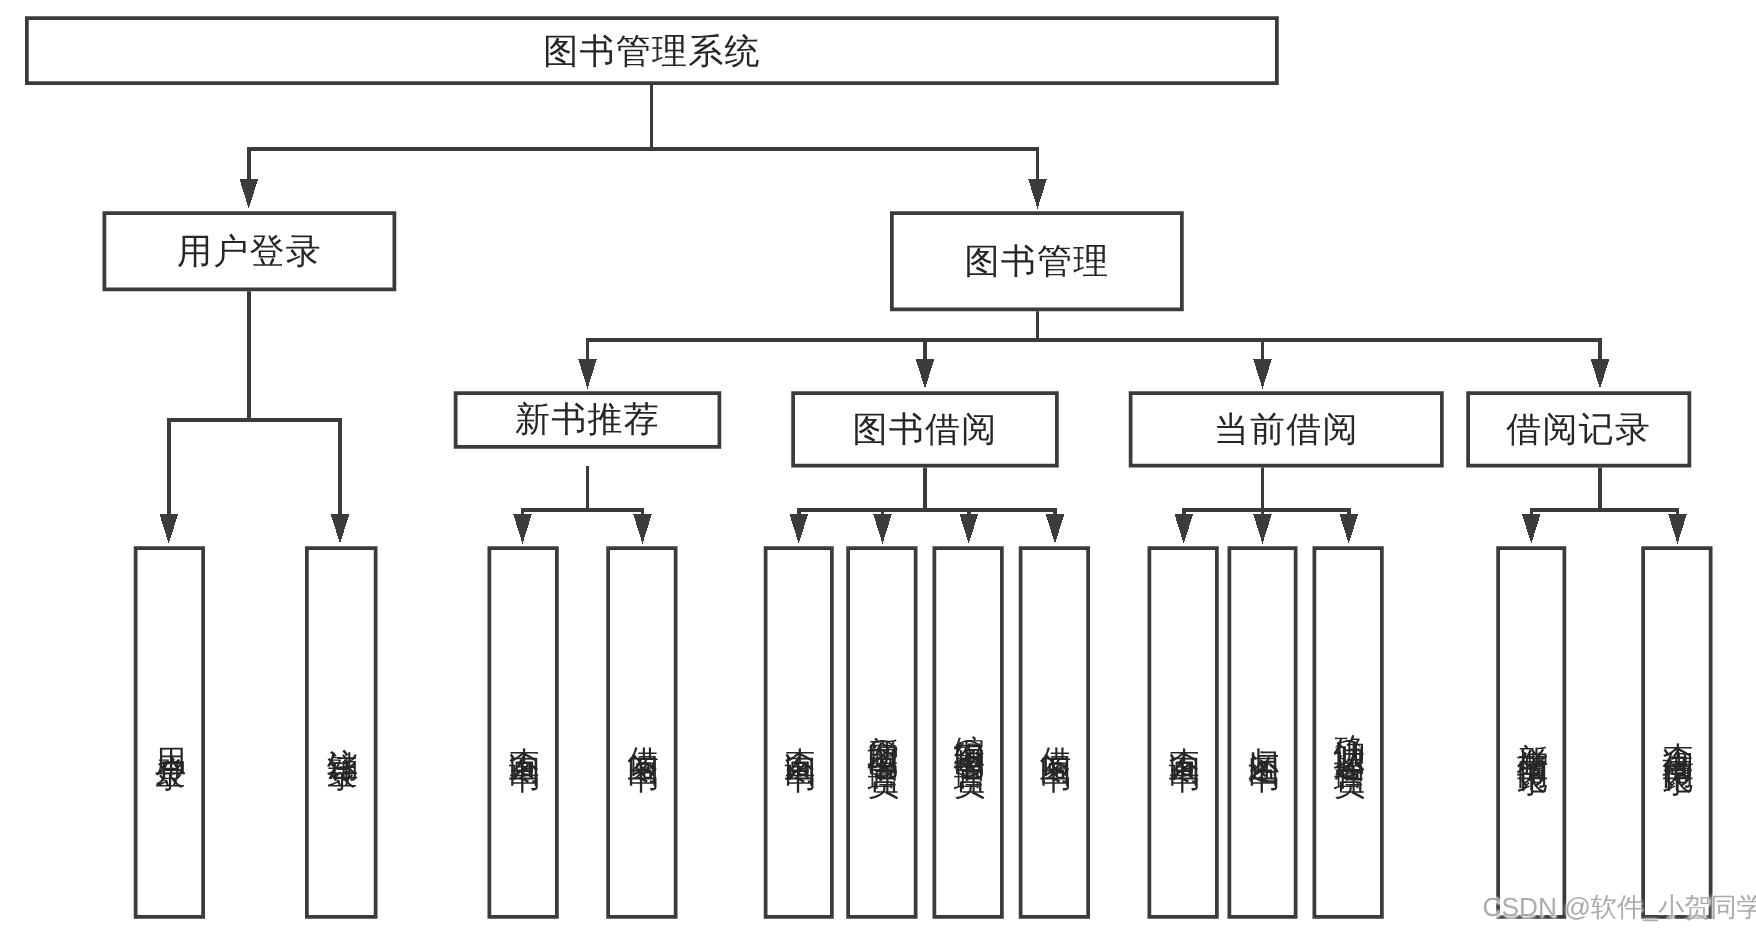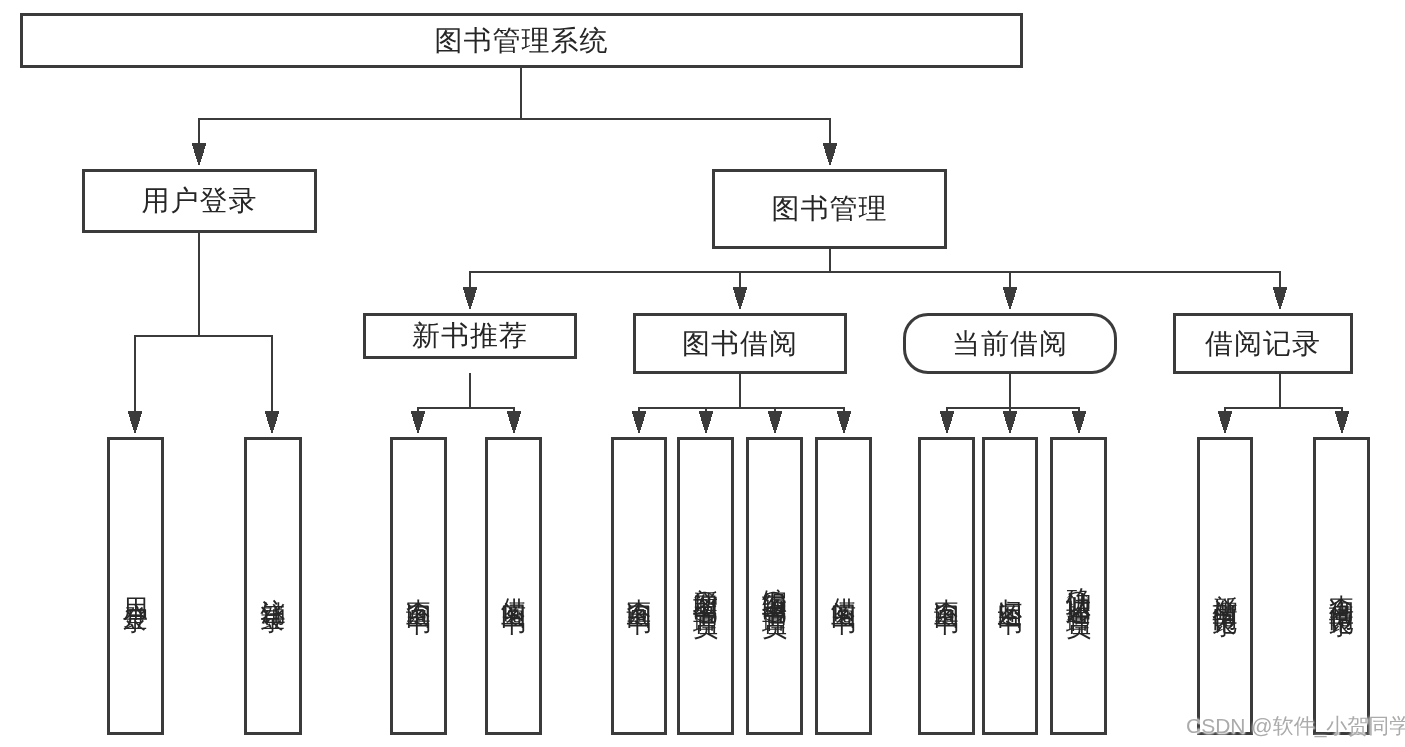--- a/index.html
+++ b/index.html
@@ -107,21 +107,21 @@
   <div class="box" style="left:712px; top:169px; width:235px; height:80px;">
     <span class="hlabel">图书管理</span>
   </div>
 
   <div class="box" style="left:363px; top:313px; width:214px; height:46px;">
     <span class="hlabel">新书推荐</span>
   </div>
   <div class="box" style="left:633px; top:313px; width:214px; height:61px;">
     <span class="hlabel">图书借阅</span>
   </div>
-  <div class="box" style="left:903px; top:313px; width:214px; height:61px;border-radius:25px;">
+  <div class="box" style="left:903px; top:313px; width:252px; height:61px;">
     <span class="hlabel">当前借阅</span>
   </div>
   <div class="box" style="left:1173px; top:313px; width:180px; height:61px;">
     <span class="hlabel">借阅记录</span>
   </div>
 
   <div class="box leaf" style="left:107px; top:437px; width:57px; height:298px;">
     <span class="vlabel">用户登录</span>
   </div>
   <div class="box leaf" style="left:244px; top:437px; width:58px; height:298px;">

